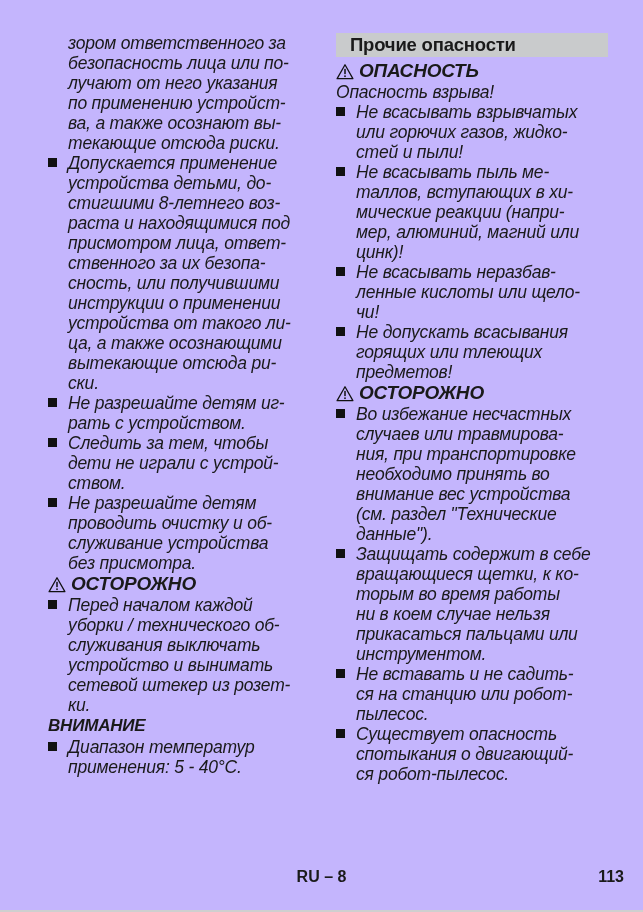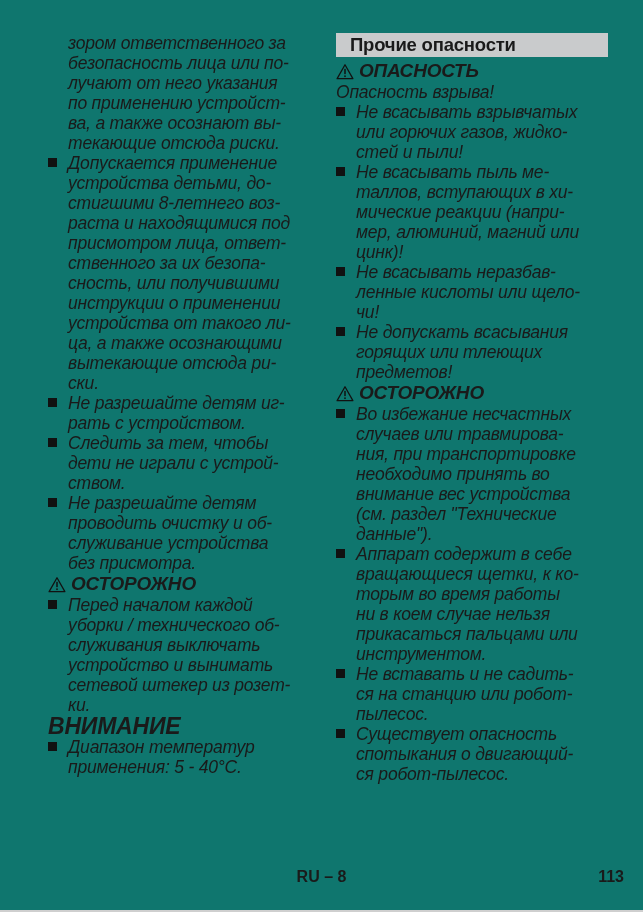--- a/index.html
+++ b/index.html
@@ -1,19 +1,19 @@
 <!DOCTYPE html>
 <html><head>
 <meta charset="utf-8">
 <style>
   html,body{margin:0;padding:0;background:#e8e8e8;}
   .page{
     position:relative;
     width:643px;height:912px;
-    background:#0f766e;
+    background:#c4b5fd;
     font-family:"Liberation Sans",sans-serif;
     color:#1a1a1a;
     overflow:hidden;
     border-bottom:2px solid #cfcfcf;
     box-sizing:border-box;
     text-decoration:underline;
   }
   .columns{
     position:absolute;
     top:33px;left:48px;
@@ -55,21 +55,21 @@
     letter-spacing:-0.2px;
   }
   .warn-heading .tri{
     width:18px;height:17px;
     margin-right:5px;
     flex:0 0 auto;
   }
   .plain-heading{
     font-weight:bold;
     font-style:italic;
-    font-size:23px;
+    font-size:17px;
     line-height:22px;
     letter-spacing:-0.2px;
   }
   .section-heading{
     background:#c9cbcc;
     font-weight:bold;
     font-size:18.5px;
     line-height:21px;
     padding:1px 2px 2px 14px;
     margin-bottom:3px;
@@ -234,21 +234,21 @@
 случаев или травмирова-
 ния, при транспортировке
 необходимо принять во
 внимание вес устройства
 (см. раздел "Технические
 данные").</div>
       </div>
 
       <div class="bullet-item">
         <span class="bullet-sq"></span>
-        <div class="btext">Аппарат содержит в себе
+        <div class="btext">Защищать содержит в себе
 вращающиеся щетки, к ко-
 торым во время работы
 ни в коем случае нельзя
 прикасаться пальцами или
 инструментом.</div>
       </div>
 
       <div class="bullet-item">
         <span class="bullet-sq"></span>
         <div class="btext">Не вставать и не садить-

